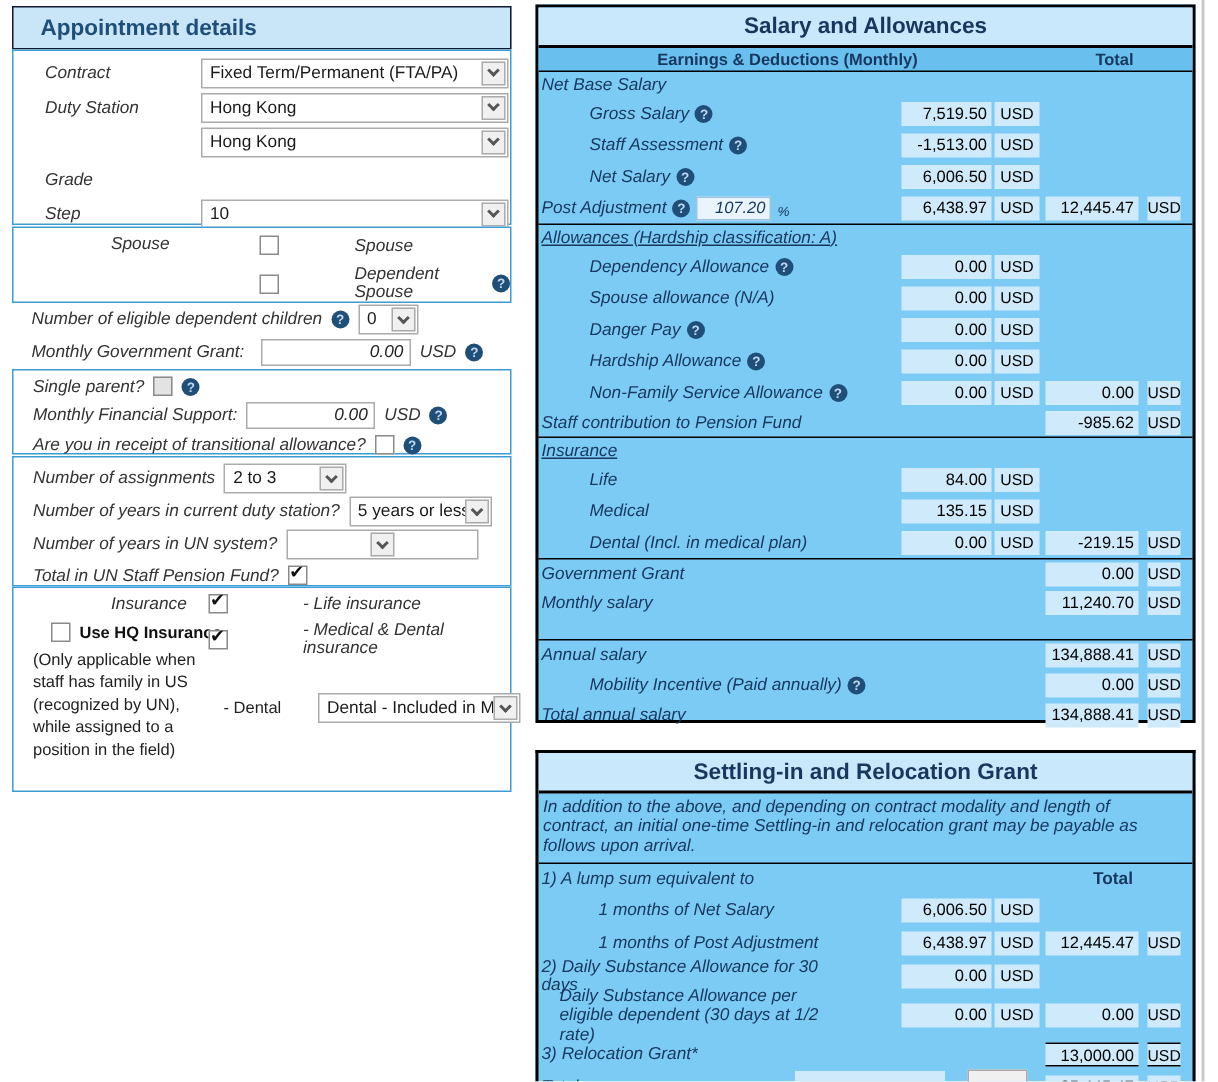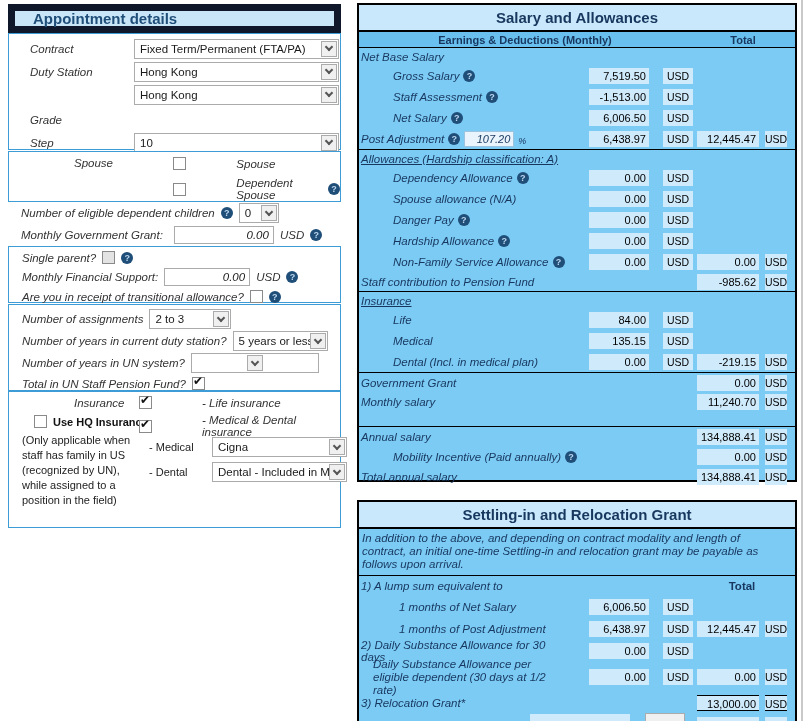--- a/index.html
+++ b/index.html
@@ -22,42 +22,42 @@
   .chev { width:6px; height:6px; border-right:2px solid #555; border-bottom:2px solid #555;
           transform:rotate(45deg); margin-top:-3px; }
   .cb { width:13px; height:13px; background:#fff; border:1px solid #8A8A8A; position:relative; flex:none; }
   .cb.gray { background:#E3E3E3; }
   .cb .mark { position:absolute; left:0px; top:-4px; font-size:12px; color:#111; font-style:normal; }
   .inp { height:18px; border:1px solid #ABABAB; background:#fff; font-style:italic;
          font-size:11.5px; text-align:right; padding:0 4px; line-height:16px; color:#222; flex:none; }
   
   .lbox { position:absolute; left:8px; width:333px; background:#fff; border:1px solid #3D9BD5; }
   .apt-header { position:absolute; left:8px; top:4px; width:333px; height:29px;
-    background:#C9E6F8; border:7px solid #0f172a; display:flex; align-items:center;
+    background:#C9E6F8; border:1px solid #0f172a; display:flex; align-items:center;
     padding-left:18px; font-size:15px; font-weight:bold; color:#1F4E79; }
   .frow { display:flex; align-items:center; height:23px; padding:0 1px 0 21px; }
   .frow .flab { flex:1; font-style:italic; font-size:11.5px; color:#333; }
   .frow .dd { width:205px; }
   .cbrow { display:flex; align-items:center; gap:6px; }
   .illab { font-style:italic; font-size:11.5px; color:#333;margin-left:44px; }
   .freelbl { font-style:italic; font-size:11.5px; color:#333; }
   
   .rpanel { position:absolute; left:357px; width:440px; background:#7CCBF5; border:2px solid #000; }
   .panel-title { background:#C9E8FB; border-bottom:2px solid #000; height:27px;
     display:flex; align-items:center; justify-content:center;
     font-size:15px; font-weight:bold; color:#17375E; }
   .subhead { background:#69C0EF; border-bottom:1px solid #000; height:16px; display:flex; align-items:center; }
   .subhead .sh-left { flex:1; text-align:center; font-weight:bold; font-size:11px; color:#17375E; }
   .subhead .sh-right { width:104px; text-align:center; font-weight:bold; font-size:11px; color:#17375E; }
   .srow { display:flex; align-items:center; padding-right:10px; }
   .srow .lab { flex:1; display:flex; align-items:center; gap:4px; font-style:italic;
                font-size:11.5px; color:#17375E; padding-left:2px; min-width:0; }
   .lab.ind { padding-left:34px; }
   .lab.und .t { text-decoration:underline; }
-  .slot-m { width:92px; display:flex; gap:14px; justify-content:flex-end; flex:none;margin-left:36px; }
+  .slot-m { width:92px; display:flex; gap:2px; justify-content:flex-end; flex:none;margin-left:36px; }
   .slot-t { width:86px; display:flex; gap:6px; justify-content:center; flex:none; margin-left:6px; }
   .vbox { width:60px; height:16px; background:#CFEAFB; font-size:11px; text-align:right;
           padding:0 3px; line-height:16px; color:#000; flex:none; }
   .ubox { width:30px; height:16px; background:#CFEAFB; text-align:center; font-size:10.5px;
           line-height:16px; color:#000; flex:none; }
   .tbox { width:62px; height:16px; background:#CFEAFB; font-size:11px; text-align:right;
           padding:0 3px; line-height:16px; color:#000; flex:none; }
   .tubox { width:22px; height:16px; background:#CFEAFB; text-align:center; font-size:10.5px;
            line-height:16px; color:#000; flex:none; }
   .sum .tbox, .sum .tubox { border-top:1px solid #000; border-bottom:1px solid #000; }
@@ -229,29 +229,20 @@
         <span class="mark">✔</span>
       </span>
     <span class="illab">- Life insurance</span>
   </div>
   <div class="cbrow" style="position:absolute; left:130px; top:22px;">
     <span class="cb">
         <span class="mark">✔</span>
       </span>
     <span class="illab">- Medical &amp; Dental insurance</span>
   </div>
-  <div class="cbrow" style="position:absolute; left:140px; top:45px;">
-    <span class="note" style="width:57px;">- Medical</span>
-    <span class="dd" style="width:135px;">
-      <span class="txt">Cigna</span>
-      <span class="btn">
-          <span class="chev"></span>
-        </span>
-    </span>
-  </div>
   <div class="cbrow" style="position:absolute; left:140px; top:70px;">
     <span class="note" style="width:57px;">- Dental</span>
     <span class="dd" style="width:135px;">
       <span class="txt">Dental - Included in Medica</span>
       <span class="btn">
           <span class="chev"></span>
         </span>
     </span>
   </div>
 </div>

